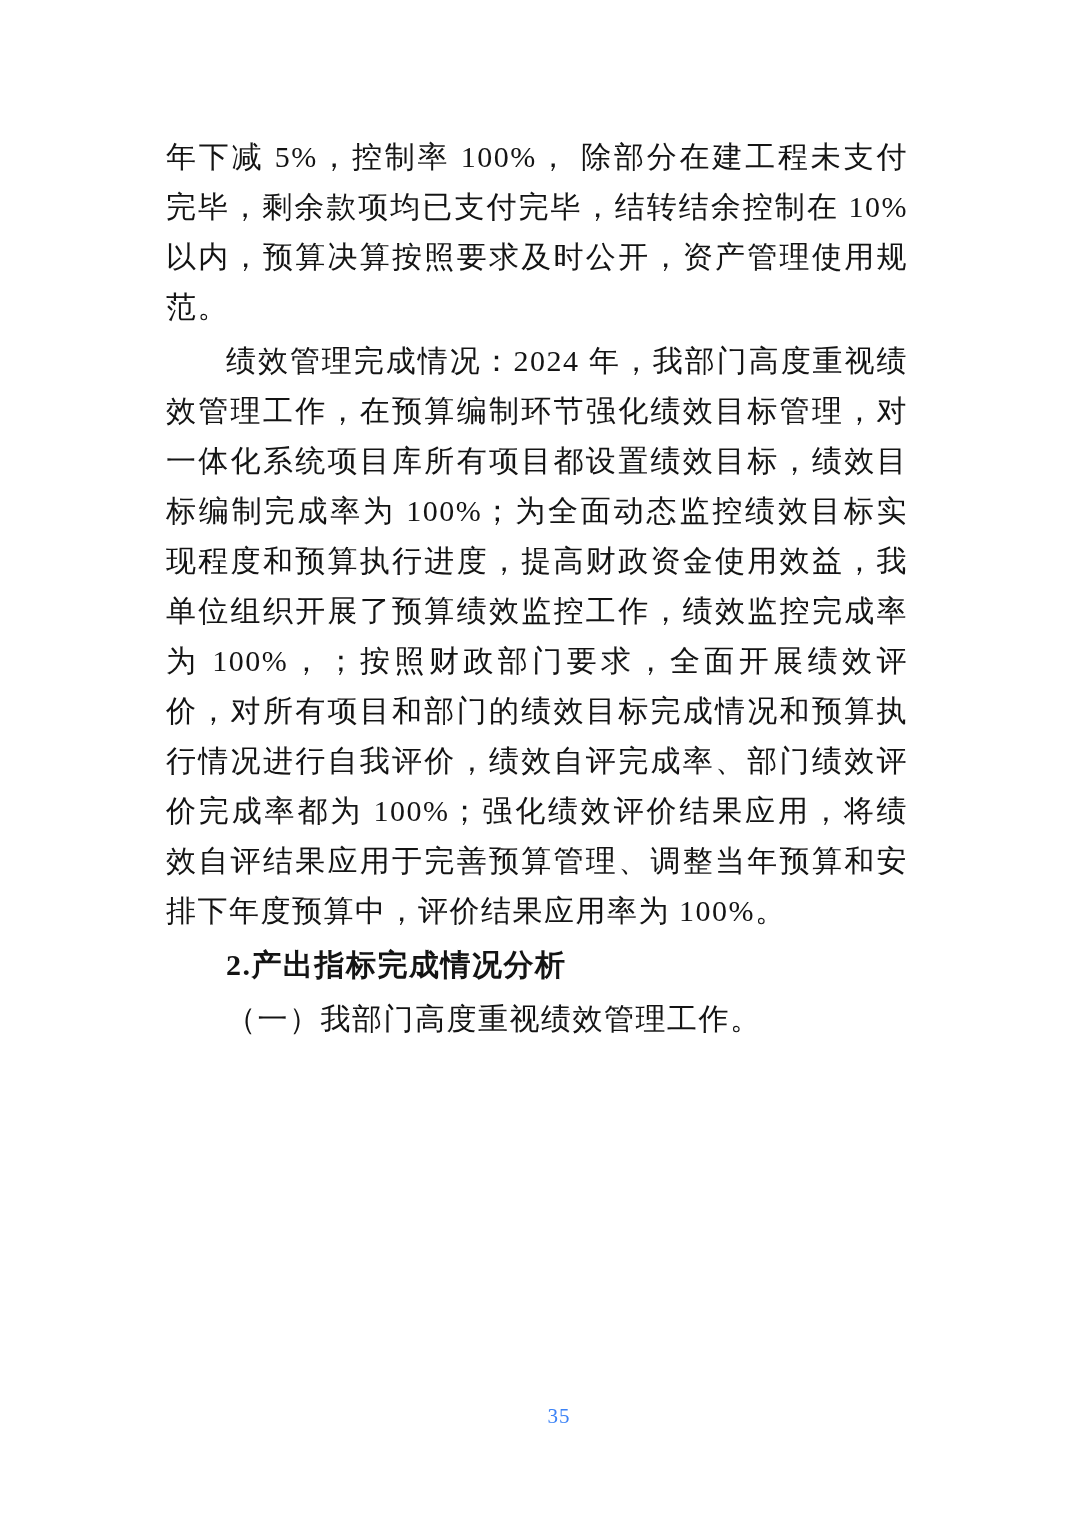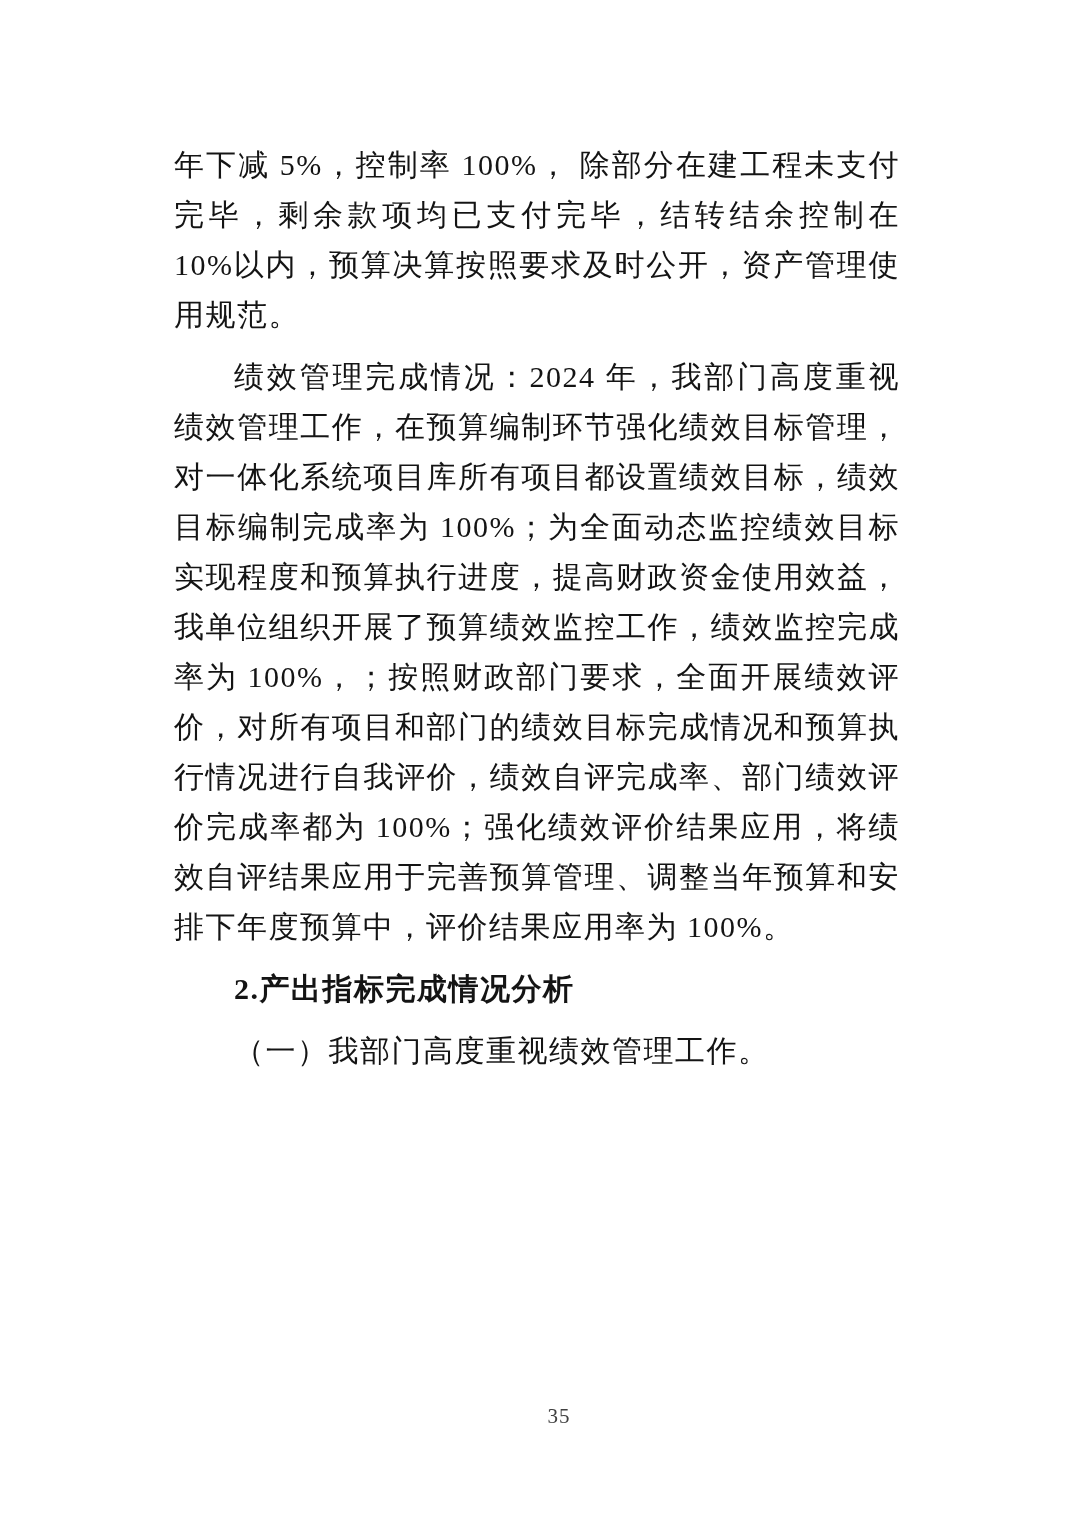--- a/index.html
+++ b/index.html
@@ -27,21 +27,21 @@
       position: absolute;
       left: 162px;
       top: 128px;
       width: 750px;
       font-size: 30px;
       line-height: 50px;
       text-align: justify;
       letter-spacing: 1.5px;
     }
     .para {
-      margin: 12px;
+      margin: 4px;
       padding: 0;
     }
     .para.indent {
       text-indent: 2em;
     }
     .seg-regular {
       font-weight: 400;
     }
     .seg-bold {
       font-weight: 700;
@@ -57,21 +57,21 @@
     .page-footer {
       position: absolute;
       left: 0;
       top: 1404px;
       width: 1074px;
       text-align: center;
     }
     .page-number {
       font-size: 21px;
       letter-spacing: 1px;
-      color: #404040;
+      color: #3b82f6;
       margin-left: 44px;
     }
   </style>
 </head>
 <body>
 
 <div class="page">
   <main class="text-block" id="document-body">
       <p class="para type-body"><span class="seg-regular">年下减 5%，控制率 100%，  除部分在建工程未支付完毕，剩余款项均已支付完毕，结转结余控制在 10%以内，预算决算按照要求及时公开，资产管理使用规范。</span></p>
       <p class="para type-body indent"><span class="seg-regular">绩效管理完成情况：2024 年，我部门高度重视绩效管理工作，在预算编制环节强化绩效目标管理，对一体化系统项目库所有项目都设置绩效目标，绩效目标编制完成率为 100%；为全面动态监控绩效目标实现程度和预算执行进度，提高财政资金使用效益，我单位组织开展了预算绩效监控工作，绩效监控完成率为 100%，；按照财政部门要求，全面开展绩效评价，对所有项目和部门的绩效目标完成情况和预算执行情况进行自我评价，绩效自评完成率、部门绩效评价完成率都为 100%；强化绩效评价结果应用，将绩效自评结果应用于完善预算管理、调整当年预算和安排下年度预算中，评价结果应用率为 100%。</span></p>

